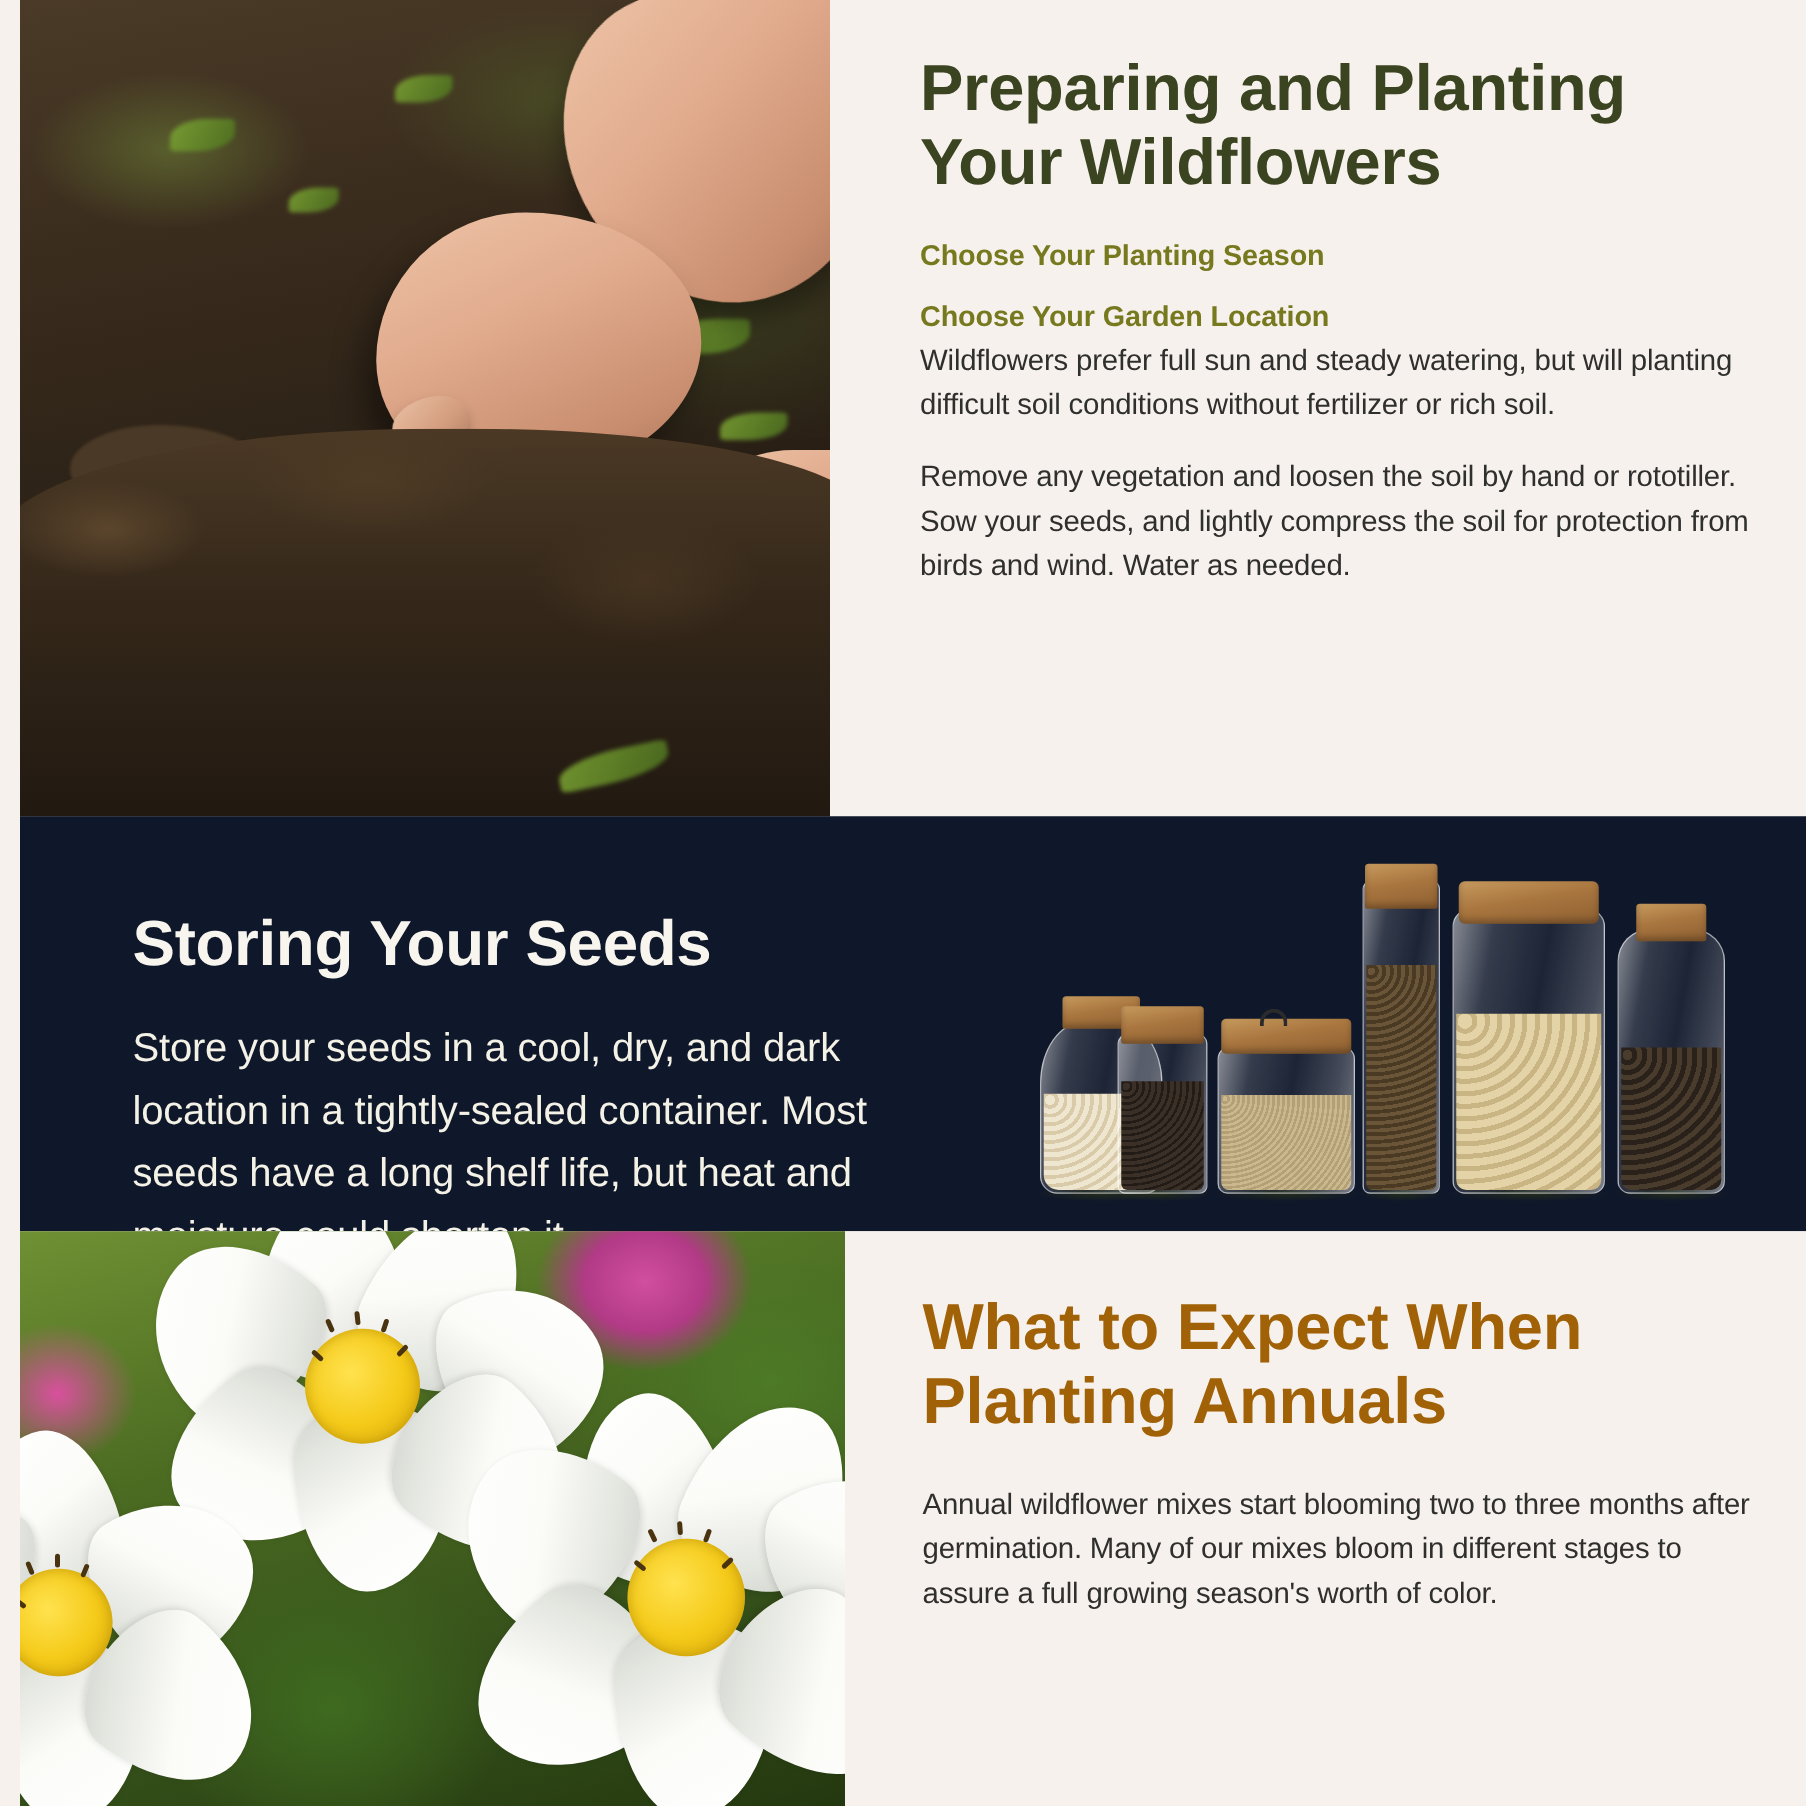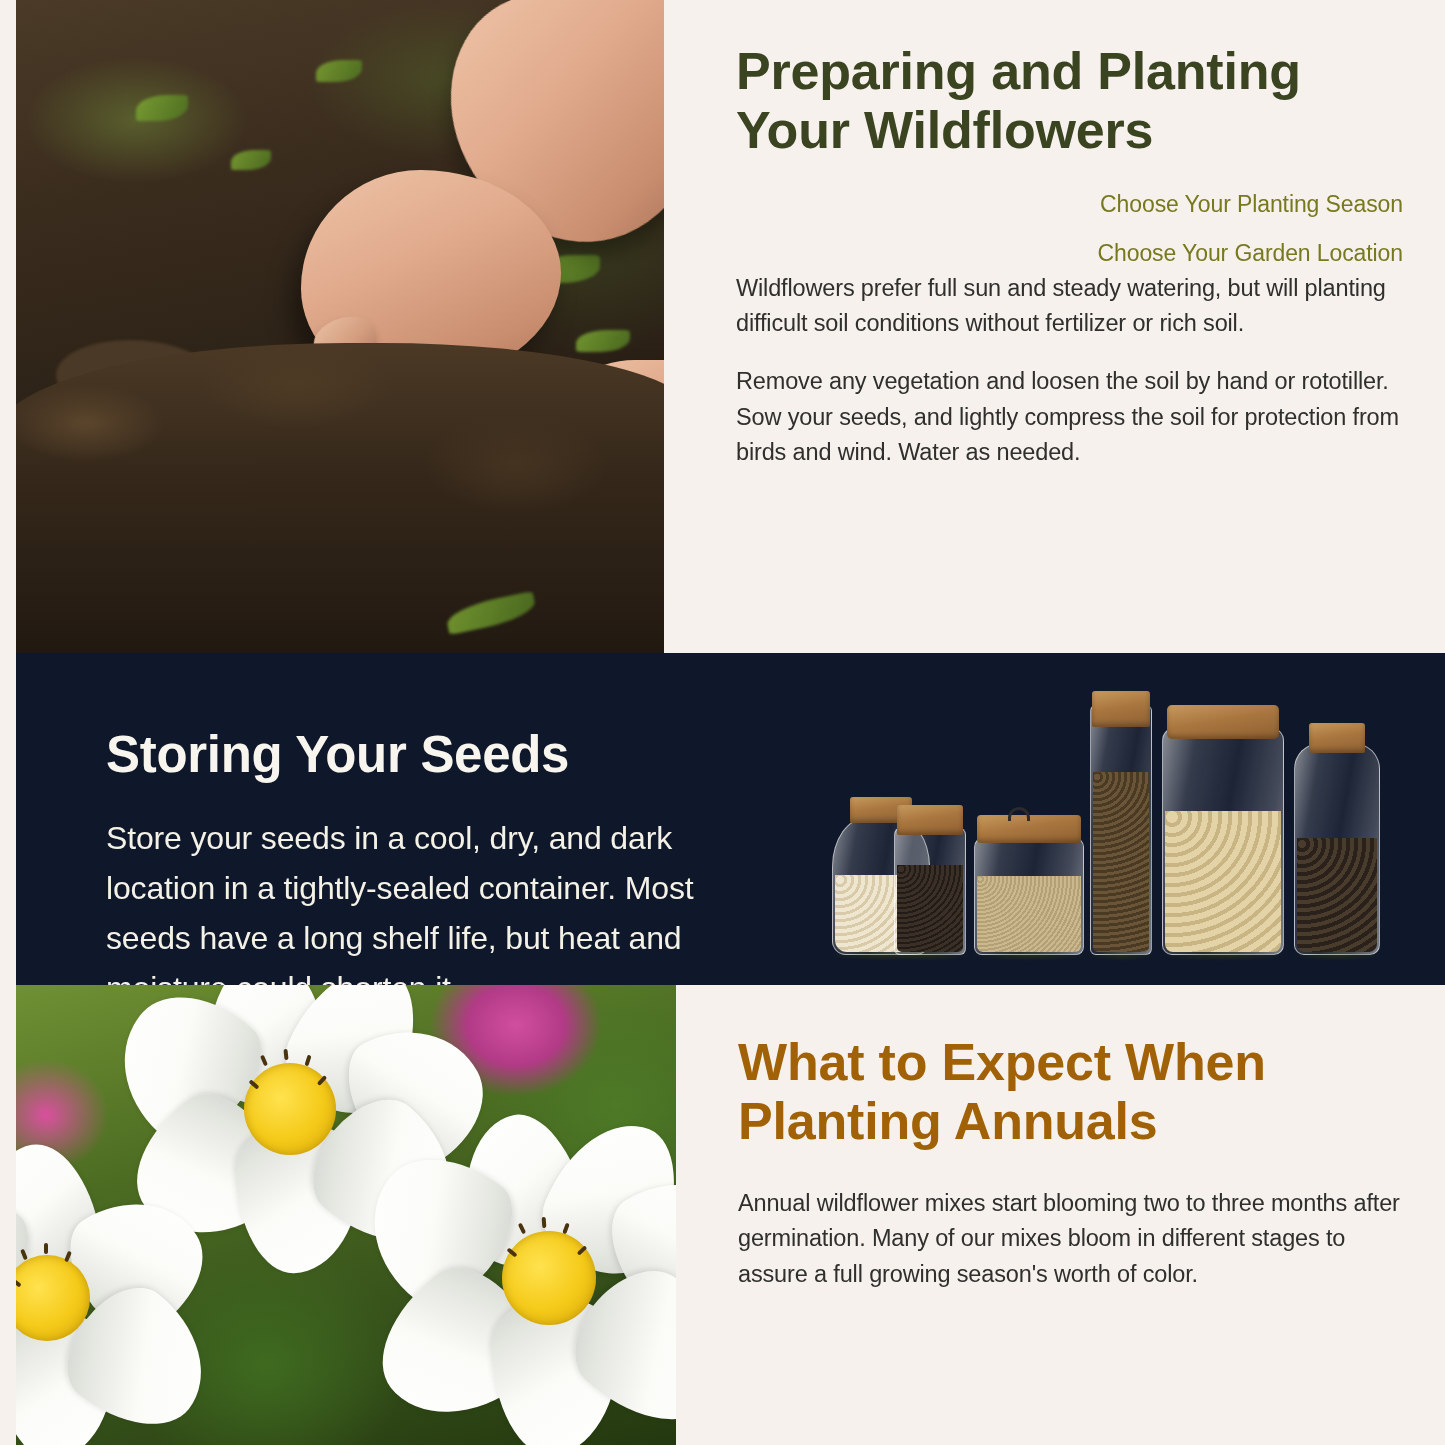--- a/index.html
+++ b/index.html
@@ -37,25 +37,24 @@
     line-height: 1.14;
     font-weight: 700;
     color: #3b4420;
     letter-spacing: -0.2px;
     margin-bottom: 30px;
   }
   .sub-block { margin-bottom: 22px; }
   .sub-block:last-child { margin-bottom: 0; }
   h3.sub-head {
     font-size: 23px;
-    font-weight: 400;
+    font-weight: 700;
     color: #77791f;
     letter-spacing: -0.1px;
     margin-bottom: 4px;
-    text-align: right;
   }
   p.body-copy {
     font-size: 23.5px;
     line-height: 1.52;
     color: #2f2f2d;
     letter-spacing: -0.15px;
   }
 
   
   .storing-inner {

